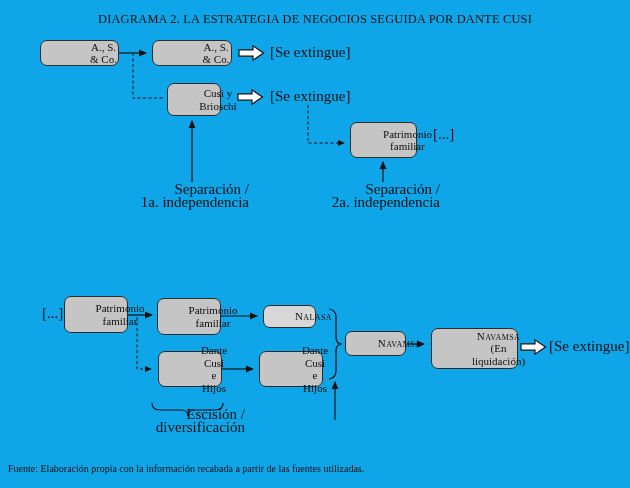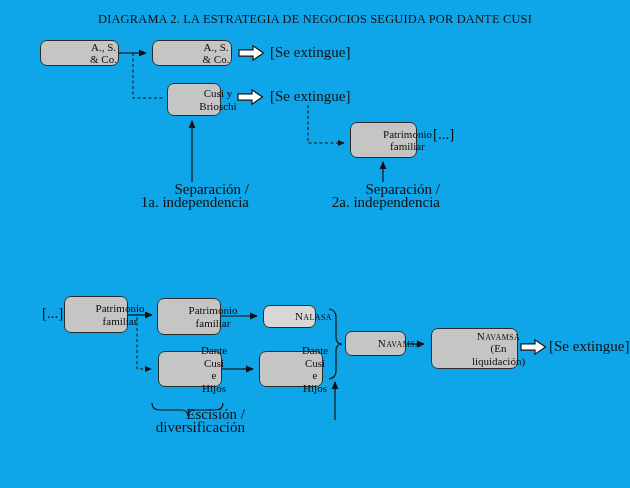--- a/index.html
+++ b/index.html
@@ -126,14 +126,15 @@
 e Hijos</div>
   <div class="box sc" style="left:345px; top:331px; width:61px; height:25px;">Navamsa</div>
   <div class="box" style="left:431px; top:328px; width:87px; height:41px;">
     <span class="sc">Navamsa</span>
     <span>(En liquidación)</span>
   </div>
   <div class="txt" style="left:549px; top:340px;">[Se extingue]</div>
   <div class="txt ctr" style="left:131px; top:408px; width:114px;">Escisión /
 diversificación</div>
 
+  <div class="footer">Fuente: Elaboración propia con la información recabada a partir de las fuentes utilizadas.</div>
 
 </div>
 
 </body></html>

